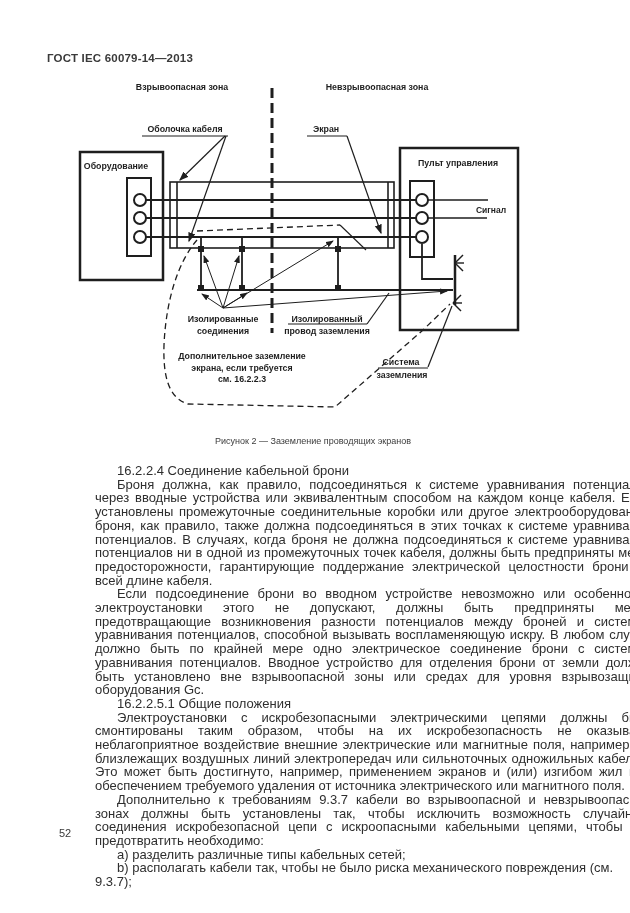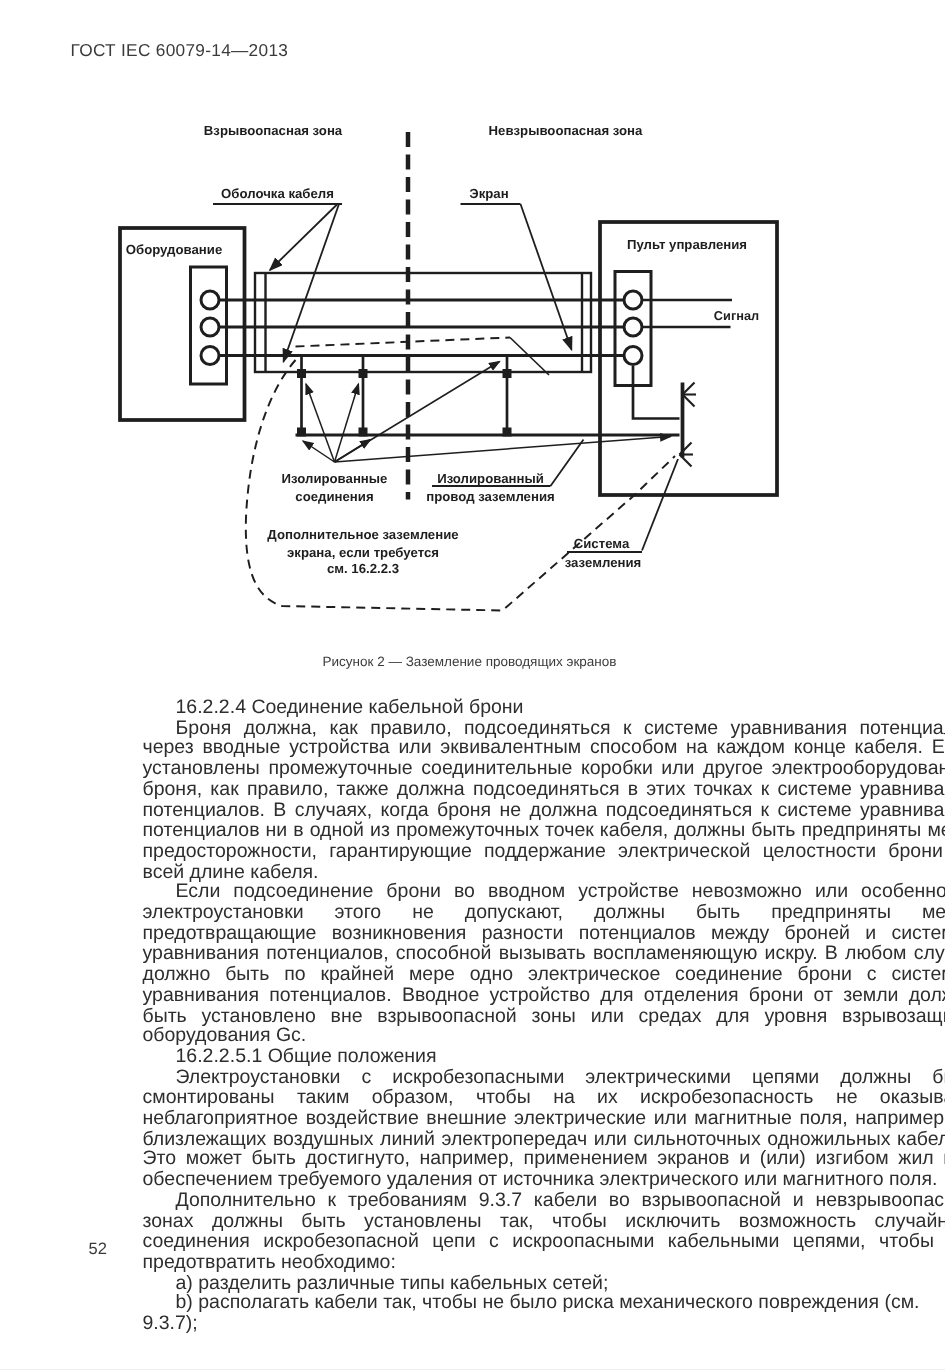--- a/index.html
+++ b/index.html
@@ -2,21 +2,21 @@
 <html><head>
 <meta charset="utf-8">
 <style>
   html,body{margin:0;padding:0;background:#f4f4f4;}
   .page{
     position:relative;width:630px;height:913px;margin:0 auto;
     background:#ffffff;border-right:2px solid #e6e6e6;border-bottom:4px solid #dcdcdc;
     font-family:"Liberation Sans", sans-serif;color:#222;overflow:hidden;
   }
   .doc-header{
-    position:absolute;left:47px;top:28px;font-size:11.5px;font-weight:normal;color:#3a3a3a;
+    position:absolute;left:47px;top:52px;font-size:11.5px;font-weight:bold;color:#3a3a3a;
     letter-spacing:.2px;
   }
   .figure-svg{position:absolute;left:0;top:70px;}
   .body-text{
     position:absolute;left:48px;top:464px;width:556px;
     font-size:13px;line-height:13.7px;color:#2e2e2e;text-align:justify;margin-left:47px;
   }
   .body-text p{margin:0;text-indent:22px;}
   .body-text p.hd{text-align:left;}
   .page-number{position:absolute;left:59px;top:827px;font-size:11px;color:#3a3a3a;}

